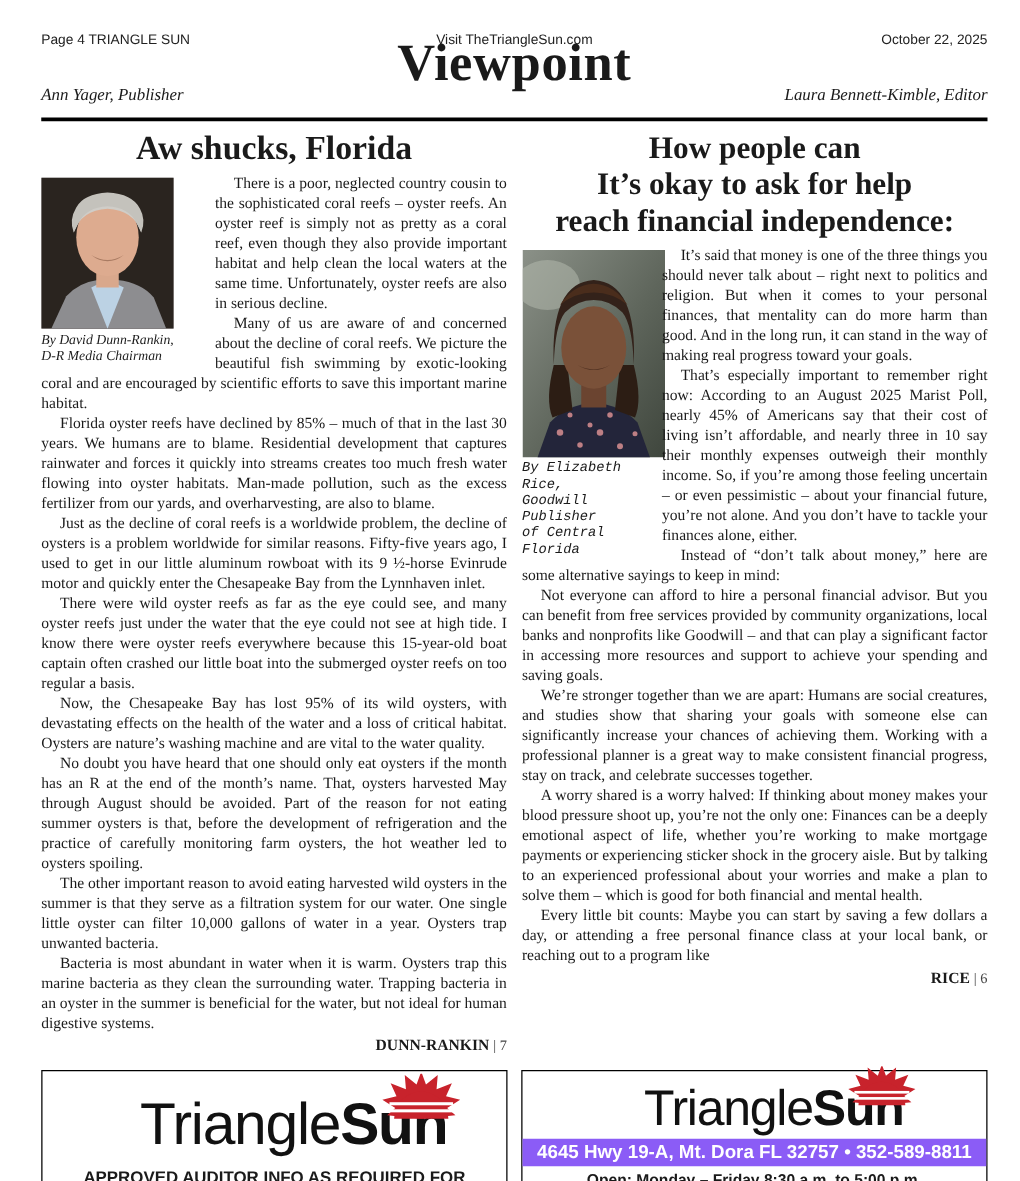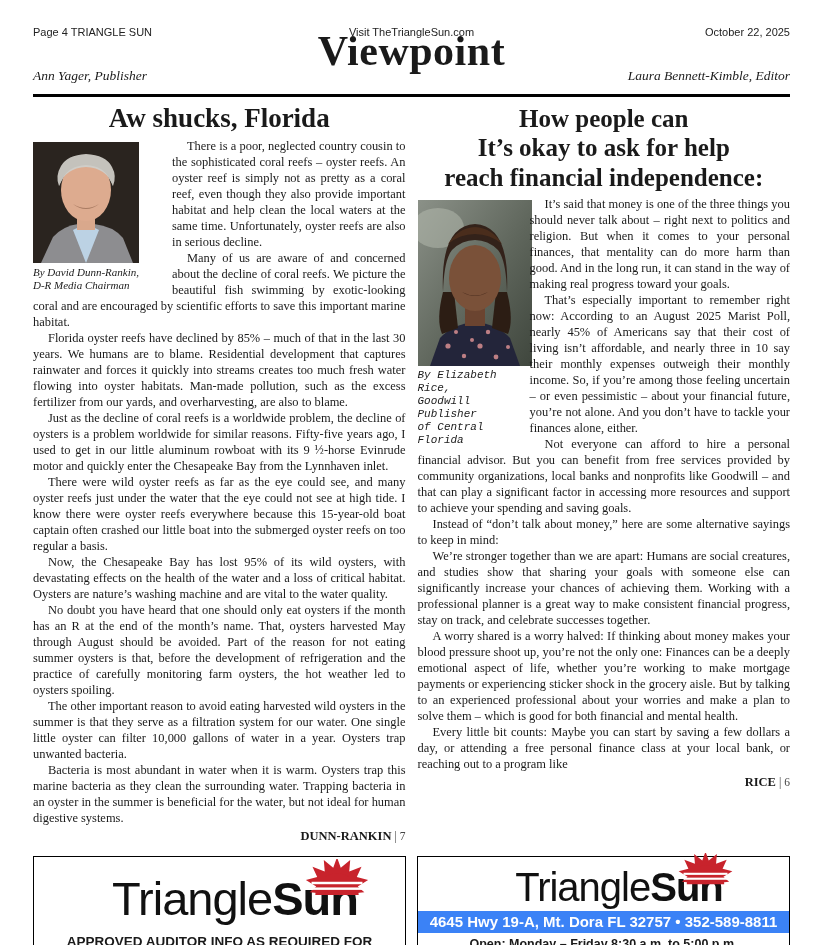--- a/index.html
+++ b/index.html
@@ -52,21 +52,21 @@
   .logo .t2 { font-weight:bold; letter-spacing:-1px; }
   .logo-lg { font-size:47px; margin-top:10px; }
   .logo-sm { font-size:40px; margin-top:4px; }
   .sun-icon { position:absolute; }
   .logo-lg .sun-icon { top:-16px; right:-12px; width:66px; height:38px; }
   .logo-sm .sun-icon { top:-14px; right:-11px; width:57px; height:33px; }
 
   .auditor-heading { font-family:"Liberation Sans", sans-serif; font-weight:bold;
     font-size:13.5px; line-height:1.55; margin-top:10px; }
 
-  .addr-bar { background:#3b82f6; color:#fff; font-family:"Liberation Sans", sans-serif;
+  .addr-bar { background:#8b5cf6; color:#fff; font-family:"Liberation Sans", sans-serif;
     font-weight:bold; font-size:15px; padding:2px 0 3px; margin-top:4px; }
   .hours { font-family:"Liberation Sans", sans-serif; font-weight:bold; font-size:12.5px; margin-top:4px; }
   .deadline { font-family:"Liberation Sans", sans-serif; font-weight:bold; font-size:12.5px; color:#c8232c; line-height:1.35; }
 </style>
 </head>
 <body>
 
 <div class="page">
 
   <div class="masthead">
@@ -154,22 +154,22 @@
           <path d="M44,92 Q57,99 70,92 Q64,96 57,96 Q50,96 44,92 Z" fill="#4e2f20"></path>
         </svg>
         <figcaption>
           <div>By Elizabeth Rice,</div>
           <div>Goodwill Publisher</div>
           <div>of Central Florida</div>
         </figcaption>
       </figure>
       <p>It’s said that money is one of the three things you should never talk about – right next to politics and religion. But when it comes to your personal finances, that mentality can do more harm than good. And in the long run, it can stand in the way of making real progress toward your goals.</p>
       <p>That’s especially important to remember right now: According to an August 2025 Marist Poll, nearly 45% of Americans say that their cost of living isn’t affordable, and nearly three in 10 say their monthly expenses outweigh their monthly income. So, if you’re among those feeling uncertain – or even pessimistic – about your financial future, you’re not alone. And you don’t have to tackle your finances alone, either.</p>
+      <p>Instead of “don’t talk about money,” here are some alternative sayings to keep in mind:</p>
       <p>Not everyone can afford to hire a personal financial advisor. But you can benefit from free services provided by community organizations, local banks and nonprofits like Goodwill – and that can play a significant factor in accessing more resources and support to achieve your spending and saving goals.</p>
-      <p>Instead of “don’t talk about money,” here are some alternative sayings to keep in mind:</p>
       <p>We’re stronger together than we are apart: Humans are social creatures, and studies show that sharing your goals with someone else can significantly increase your chances of achieving them. Working with a professional planner is a great way to make consistent financial progress, stay on track, and celebrate successes together.</p>
       <p>A worry shared is a worry halved: If thinking about money makes your blood pressure shoot up, you’re not the only one: Finances can be a deeply emotional aspect of life, whether you’re working to make mortgage payments or experiencing sticker shock in the grocery aisle. But by talking to an experienced professional about your worries and make a plan to solve them – which is good for both financial and mental health.</p>
       <p>Every little bit counts: Maybe you can start by saving a few dollars a day, or attending a free personal finance class at your local bank, or reaching out to a program like</p>
       <div class="jump">
         <span>RICE</span>
         <span class="pg">| 6</span>
       </div>
     </div>
   </div>
 

